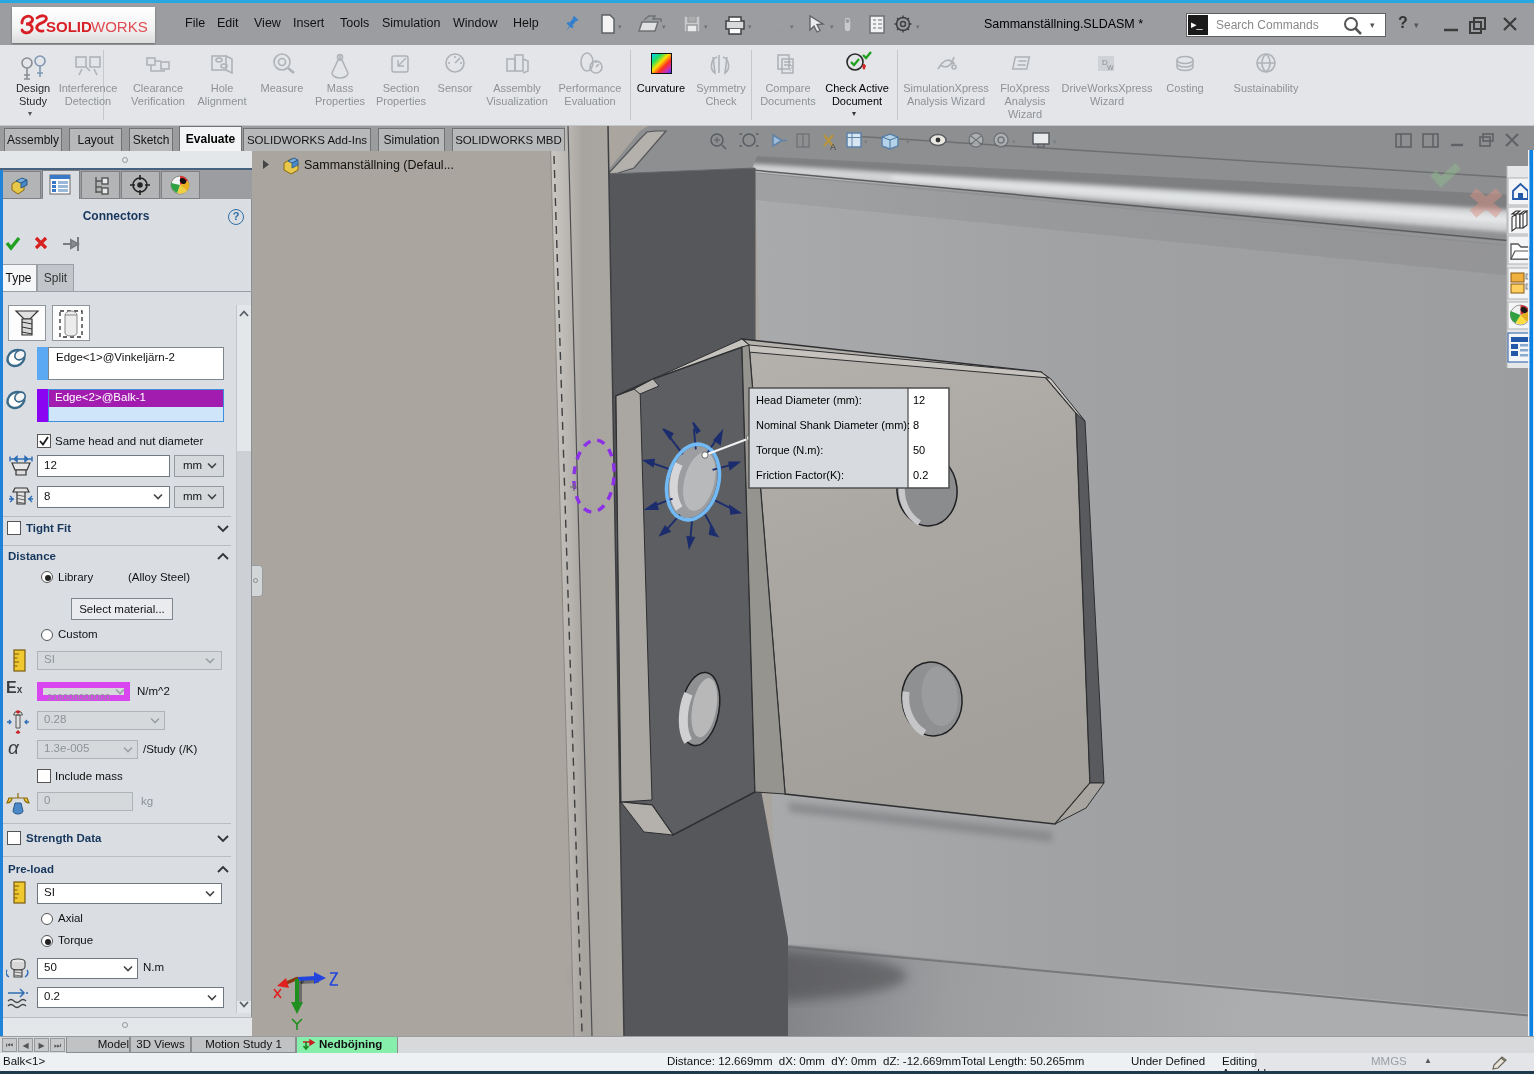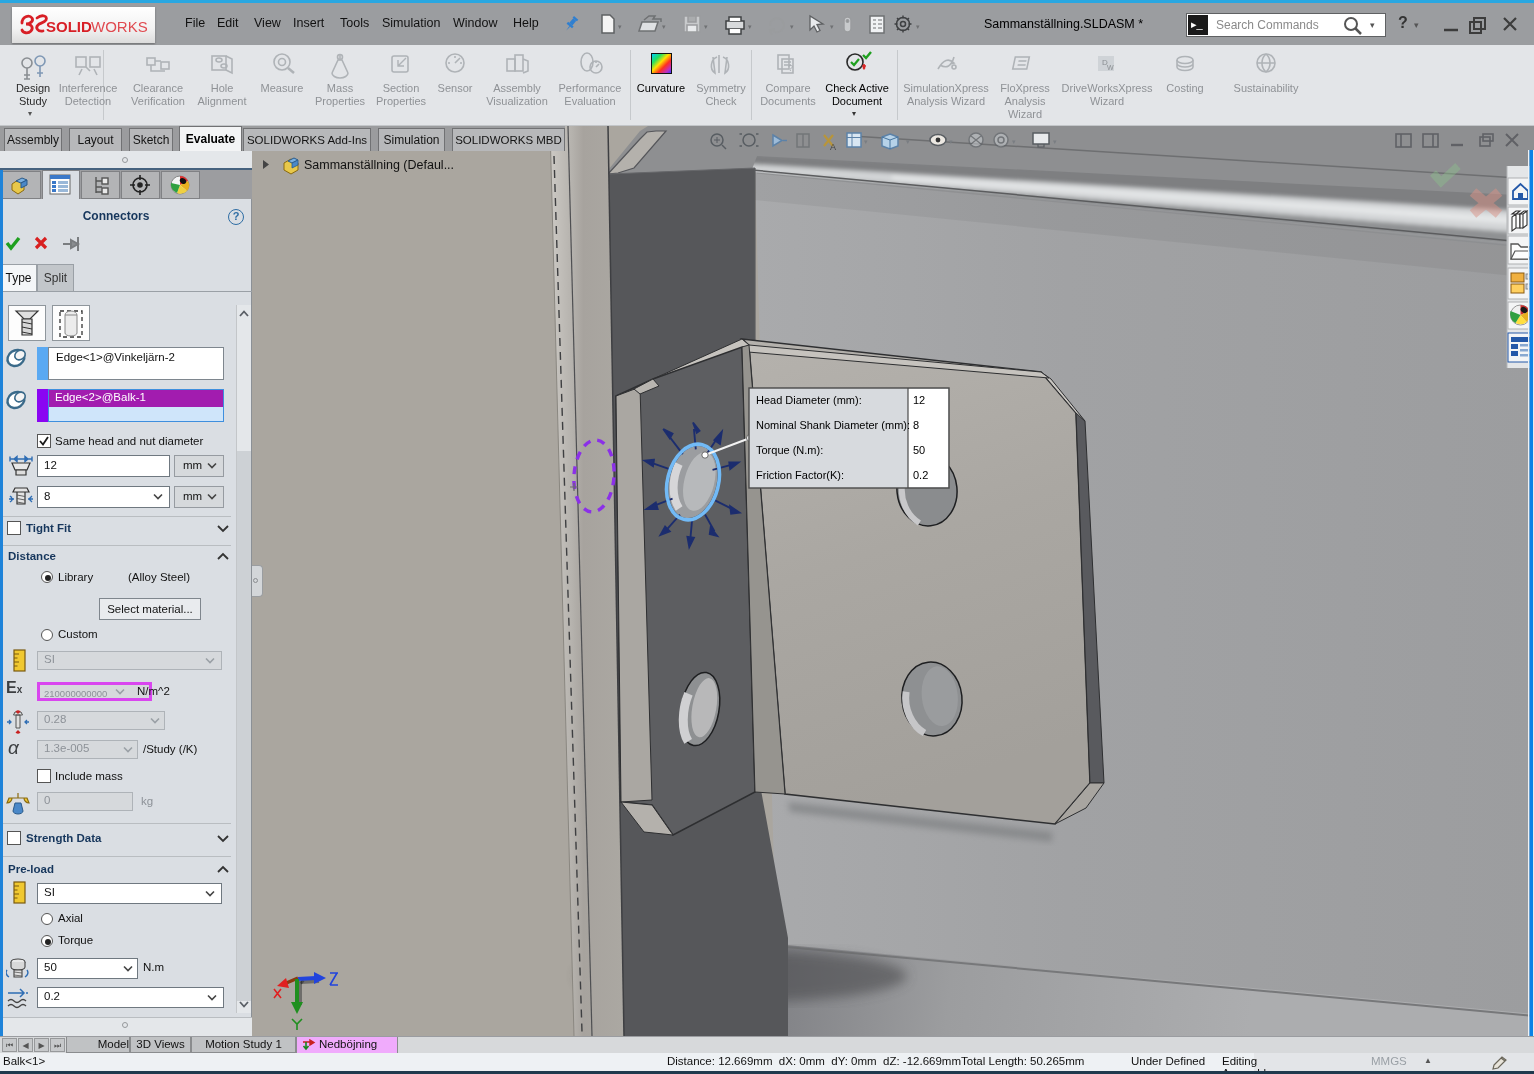--- a/index.html
+++ b/index.html
@@ -720,35 +720,35 @@
   <div class="abs" style="left:3px;top:394px;width:228px;height:1px;background:#b9bdc1;"></div>
 
   <div class="abs" style="left:8px;top:399px;font-weight:bold;color:#16365c;">Distance</div>
   <svg class="abs" style="left:216px;top:401px;" width="14" height="9" viewBox="0 0 14 9">
       <path d="M2,7 l5,-5 l5,5" stroke="#333" stroke-width="1.8" fill="none"></path>
     </svg>
   <div class="abs" style="left:41px;top:420px;width:12px;height:12px;background:#fff;border:1px solid #555;border-radius:50%;"></div>
   <div class="abs" style="left:44.5px;top:423.5px;width:6px;height:6px;background:#222;border-radius:50%;"></div>
   <div class="abs" style="left:58px;top:420px;">Library</div>
   <div class="abs" style="left:128px;top:420px;">(Alloy Steel)</div>
-  <div class="abs" style="left:71px;top:447px;width:102px;height:22px;background:#e9ebee;border:1px solid #7f868d;text-align:center;line-height:20px;margin-left:28px;">Select material...</div>
+  <div class="abs" style="left:71px;top:447px;width:102px;height:22px;background:#e9ebee;border:1px solid #7f868d;text-align:center;line-height:20px;">Select material...</div>
   <div class="abs" style="left:41px;top:478px;width:12px;height:12px;background:#fff;border:1px solid #555;border-radius:50%;"></div>
   <div class="abs" style="left:58px;top:477px;">Custom</div>
 
   <svg class="abs" style="left:12px;top:498px;" width="16" height="23" viewBox="0 0 16 23">
       <rect x="2" y="1" width="11" height="21" fill="#f0c830" stroke="#7a5a10" stroke-width="1.2"></rect>
       <path d="M2,5 h5 M2,9 h3.5 M2,13 h5 M2,17 h3.5" stroke="#7a5a10" stroke-width="1"></path>
     </svg>
   <div class="abs" style="left:37px;top:500px;width:185px;height:19px;background:#d6d9dc;border:1px solid #aeb3b8;color:#8d9298;padding:1px 0 0 6px;">SI</div>
   <svg class="abs" style="left:204px;top:506px;" width="12" height="8" viewBox="0 0 12 8">
       <path d="M2,1.5 l4,4 l4,-4" stroke="#9aa0a6" stroke-width="1.6" fill="none"></path>
     </svg>
 
   <div class="abs" style="left:6px;top:528px;font-size:16px;font-weight:bold;color:#3c3f42;">E<span style="font-size:10px;">x</span></div>
-  <div class="abs" style="left:37px;top:531px;width:115px;height:19px;background:#d6d9dc;border:3px solid #d946ef;color:#8d9298;font-size:9.5px;padding:3px 6px 0 4px;">210000000000</div>
+  <div class="abs" style="left:37px;top:531px;width:93px;height:19px;background:#d6d9dc;border:6px solid #d946ef;color:#8d9298;font-size:9.5px;padding:3px 6px 0 4px;">210000000000</div>
   <svg class="abs" style="left:114px;top:537px;" width="12" height="8" viewBox="0 0 12 8">
       <path d="M2,1.5 l4,4 l4,-4" stroke="#9aa0a6" stroke-width="1.6" fill="none"></path>
     </svg>
   <div class="abs" style="left:137px;top:534px;">N/m^2</div>
 
   <svg class="abs" style="left:6px;top:559px;" width="24" height="24" viewBox="0 0 24 24">
     <path d="M9,2 h6 l1.5,3 h-9 z M10,5 h4 v13 h-4 z" fill="#e0e0e0" stroke="#555" stroke-width="1"></path>
     <path d="M12,0 v3 m-2,-2 l2,2 l2,-2" stroke="#c82020" stroke-width="1.3" fill="none"></path>
     <path d="M12,21 v3 m-2,-1 l2,-2 l2,2" stroke="#c82020" stroke-width="1.3" fill="none"></path>
     <path d="M1,12 h4 m-2,-2 l2,2 l-2,2 M23,12 h-4 m2,-2 l-2,2 l2,2" stroke="#2e6db4" stroke-width="1.3" fill="none"></path>
@@ -839,21 +839,21 @@
 </div>
 
 <div class="abs" id="bottomtabs" style="left:0;top:1036px;width:1534px;height:17px;background:#d7d9db;border-top:1px solid #9a9ca0;font-size:11.5px;color:#111;">
   <div class="abs" style="left:2px;top:1px;width:15px;height:14px;background:#c7c9cb;border:1px solid #97999b;text-align:center;font-size:8px;line-height:13px;color:#555;">⏮</div>
   <div class="abs" style="left:18px;top:1px;width:15px;height:14px;background:#c7c9cb;border:1px solid #97999b;text-align:center;font-size:8px;line-height:13px;color:#555;">◀</div>
   <div class="abs" style="left:34px;top:1px;width:15px;height:14px;background:#c7c9cb;border:1px solid #97999b;text-align:center;font-size:8px;line-height:13px;color:#555;">▶</div>
   <div class="abs" style="left:50px;top:1px;width:15px;height:14px;background:#c7c9cb;border:1px solid #97999b;text-align:center;font-size:8px;line-height:13px;color:#555;">⏭</div>
   <div class="abs" style="left:66px;top:0px;width:64px;height:16px;background:#c0c2c4;border:1px solid #8a8c8e;border-top:none;text-align:right;line-height:15px;">Model</div>
   <div class="abs" style="left:130px;top:0px;width:61px;height:16px;background:#c0c2c4;border:1px solid #8a8c8e;border-top:none;text-align:center;line-height:15px;">3D Views</div>
   <div class="abs" style="left:191px;top:0px;width:105px;height:16px;background:#c0c2c4;border:1px solid #8a8c8e;border-top:none;text-align:center;line-height:15px;">Motion Study 1</div>
-  <div class="abs" style="left:296px;top:0px;width:102px;height:17px;background:#f0abfc;border:1px solid #8a8c8e;border-top:none;line-height:15px;font-weight:normal;padding-left:22px;">Nedböjning</div>
+  <div class="abs" style="left:296px;top:0px;width:102px;height:17px;background:#86efac;border:1px solid #8a8c8e;border-top:none;line-height:15px;font-weight:bold;padding-left:22px;">Nedböjning</div>
   <svg class="abs" style="left:301px;top:2px;" width="16" height="13" viewBox="0 0 16 13">
     <path d="M2,3 h7 m0,-2 l4,2.5 l-4,2.5 z" stroke="#c82020" fill="#c82020" stroke-width="1.4"></path>
     <path d="M5,9 v-6 m-2.5,4 l2.5,3 l2.5,-3" stroke="#18881f" fill="none" stroke-width="1.6"></path>
   </svg>
 </div>
 
 <div class="abs" id="statusbar" style="left:0;top:1053px;width:1254px;height:18px;background:#eef1f4;font-size:11.5px;color:#111;">
   <div class="abs" style="left:3px;top:2px;">Balk&lt;1&gt;</div>
   <div class="abs" style="left:667px;top:2px;">Distance: 12.669mm&nbsp;&nbsp;dX: 0mm&nbsp;&nbsp;dY: 0mm&nbsp;&nbsp;dZ: -12.669mmTotal Length: 50.265mm</div>
   <div class="abs" style="left:1131px;top:2px;">Under Defined</div>

